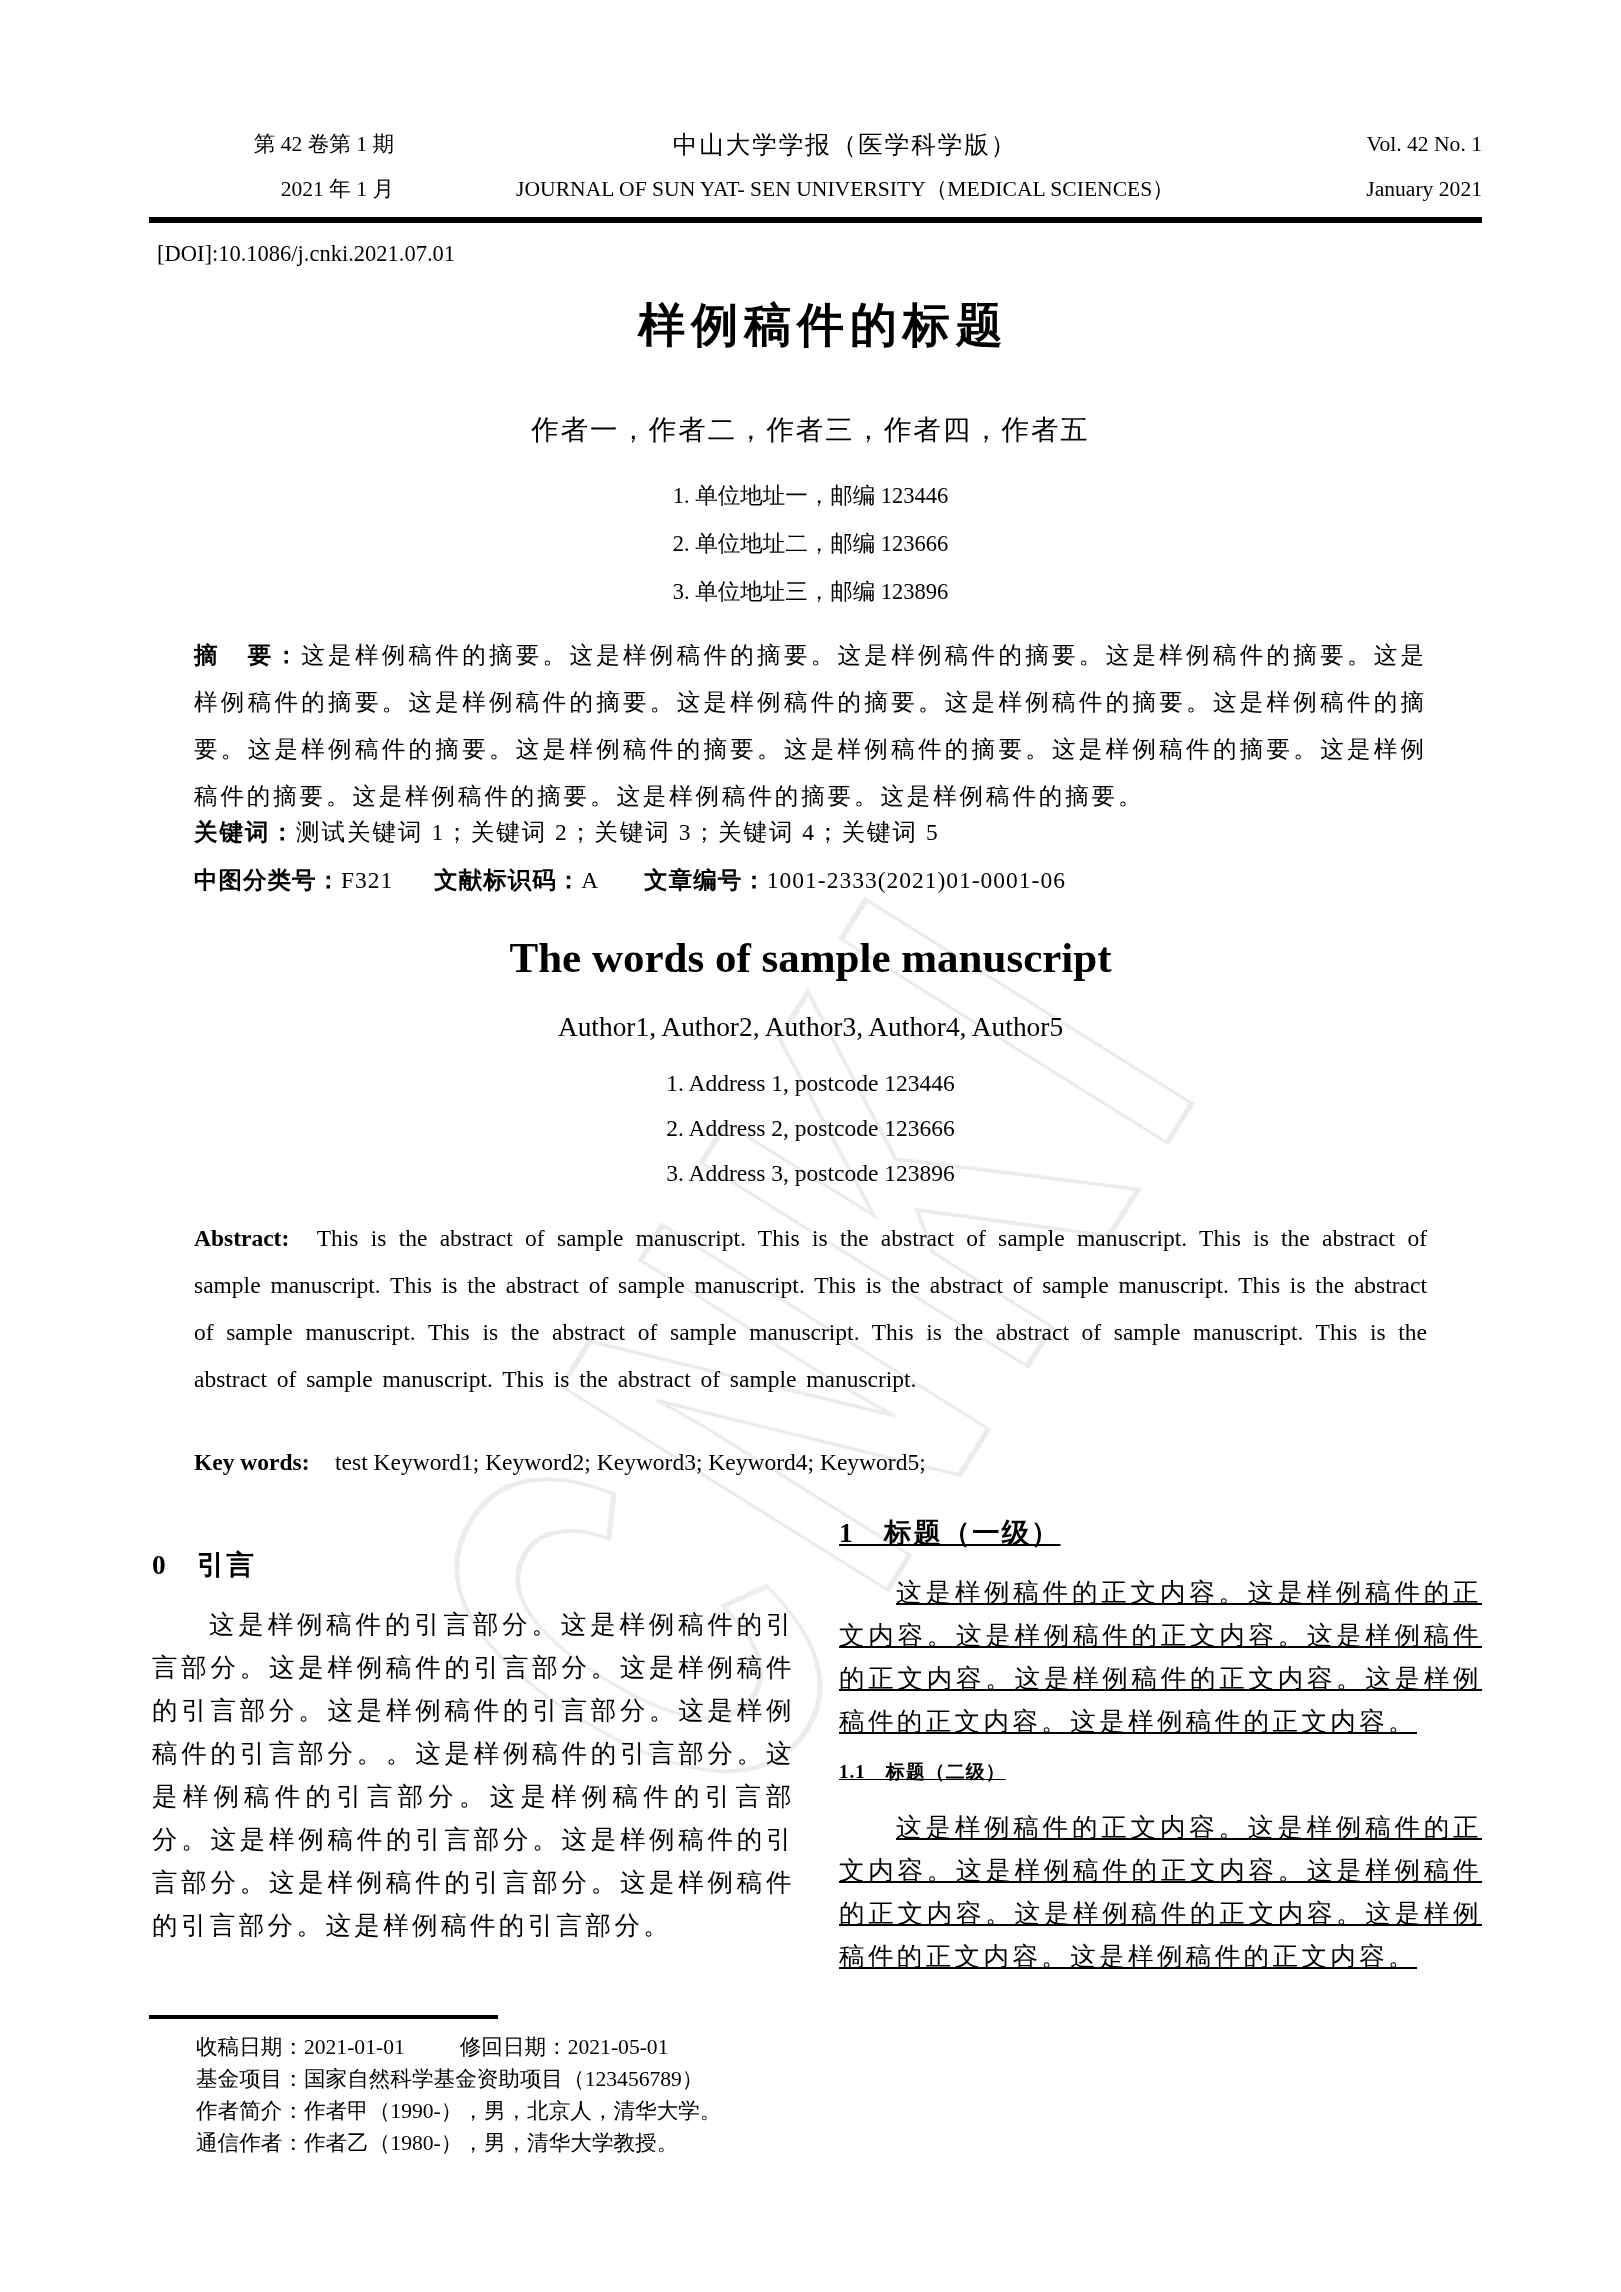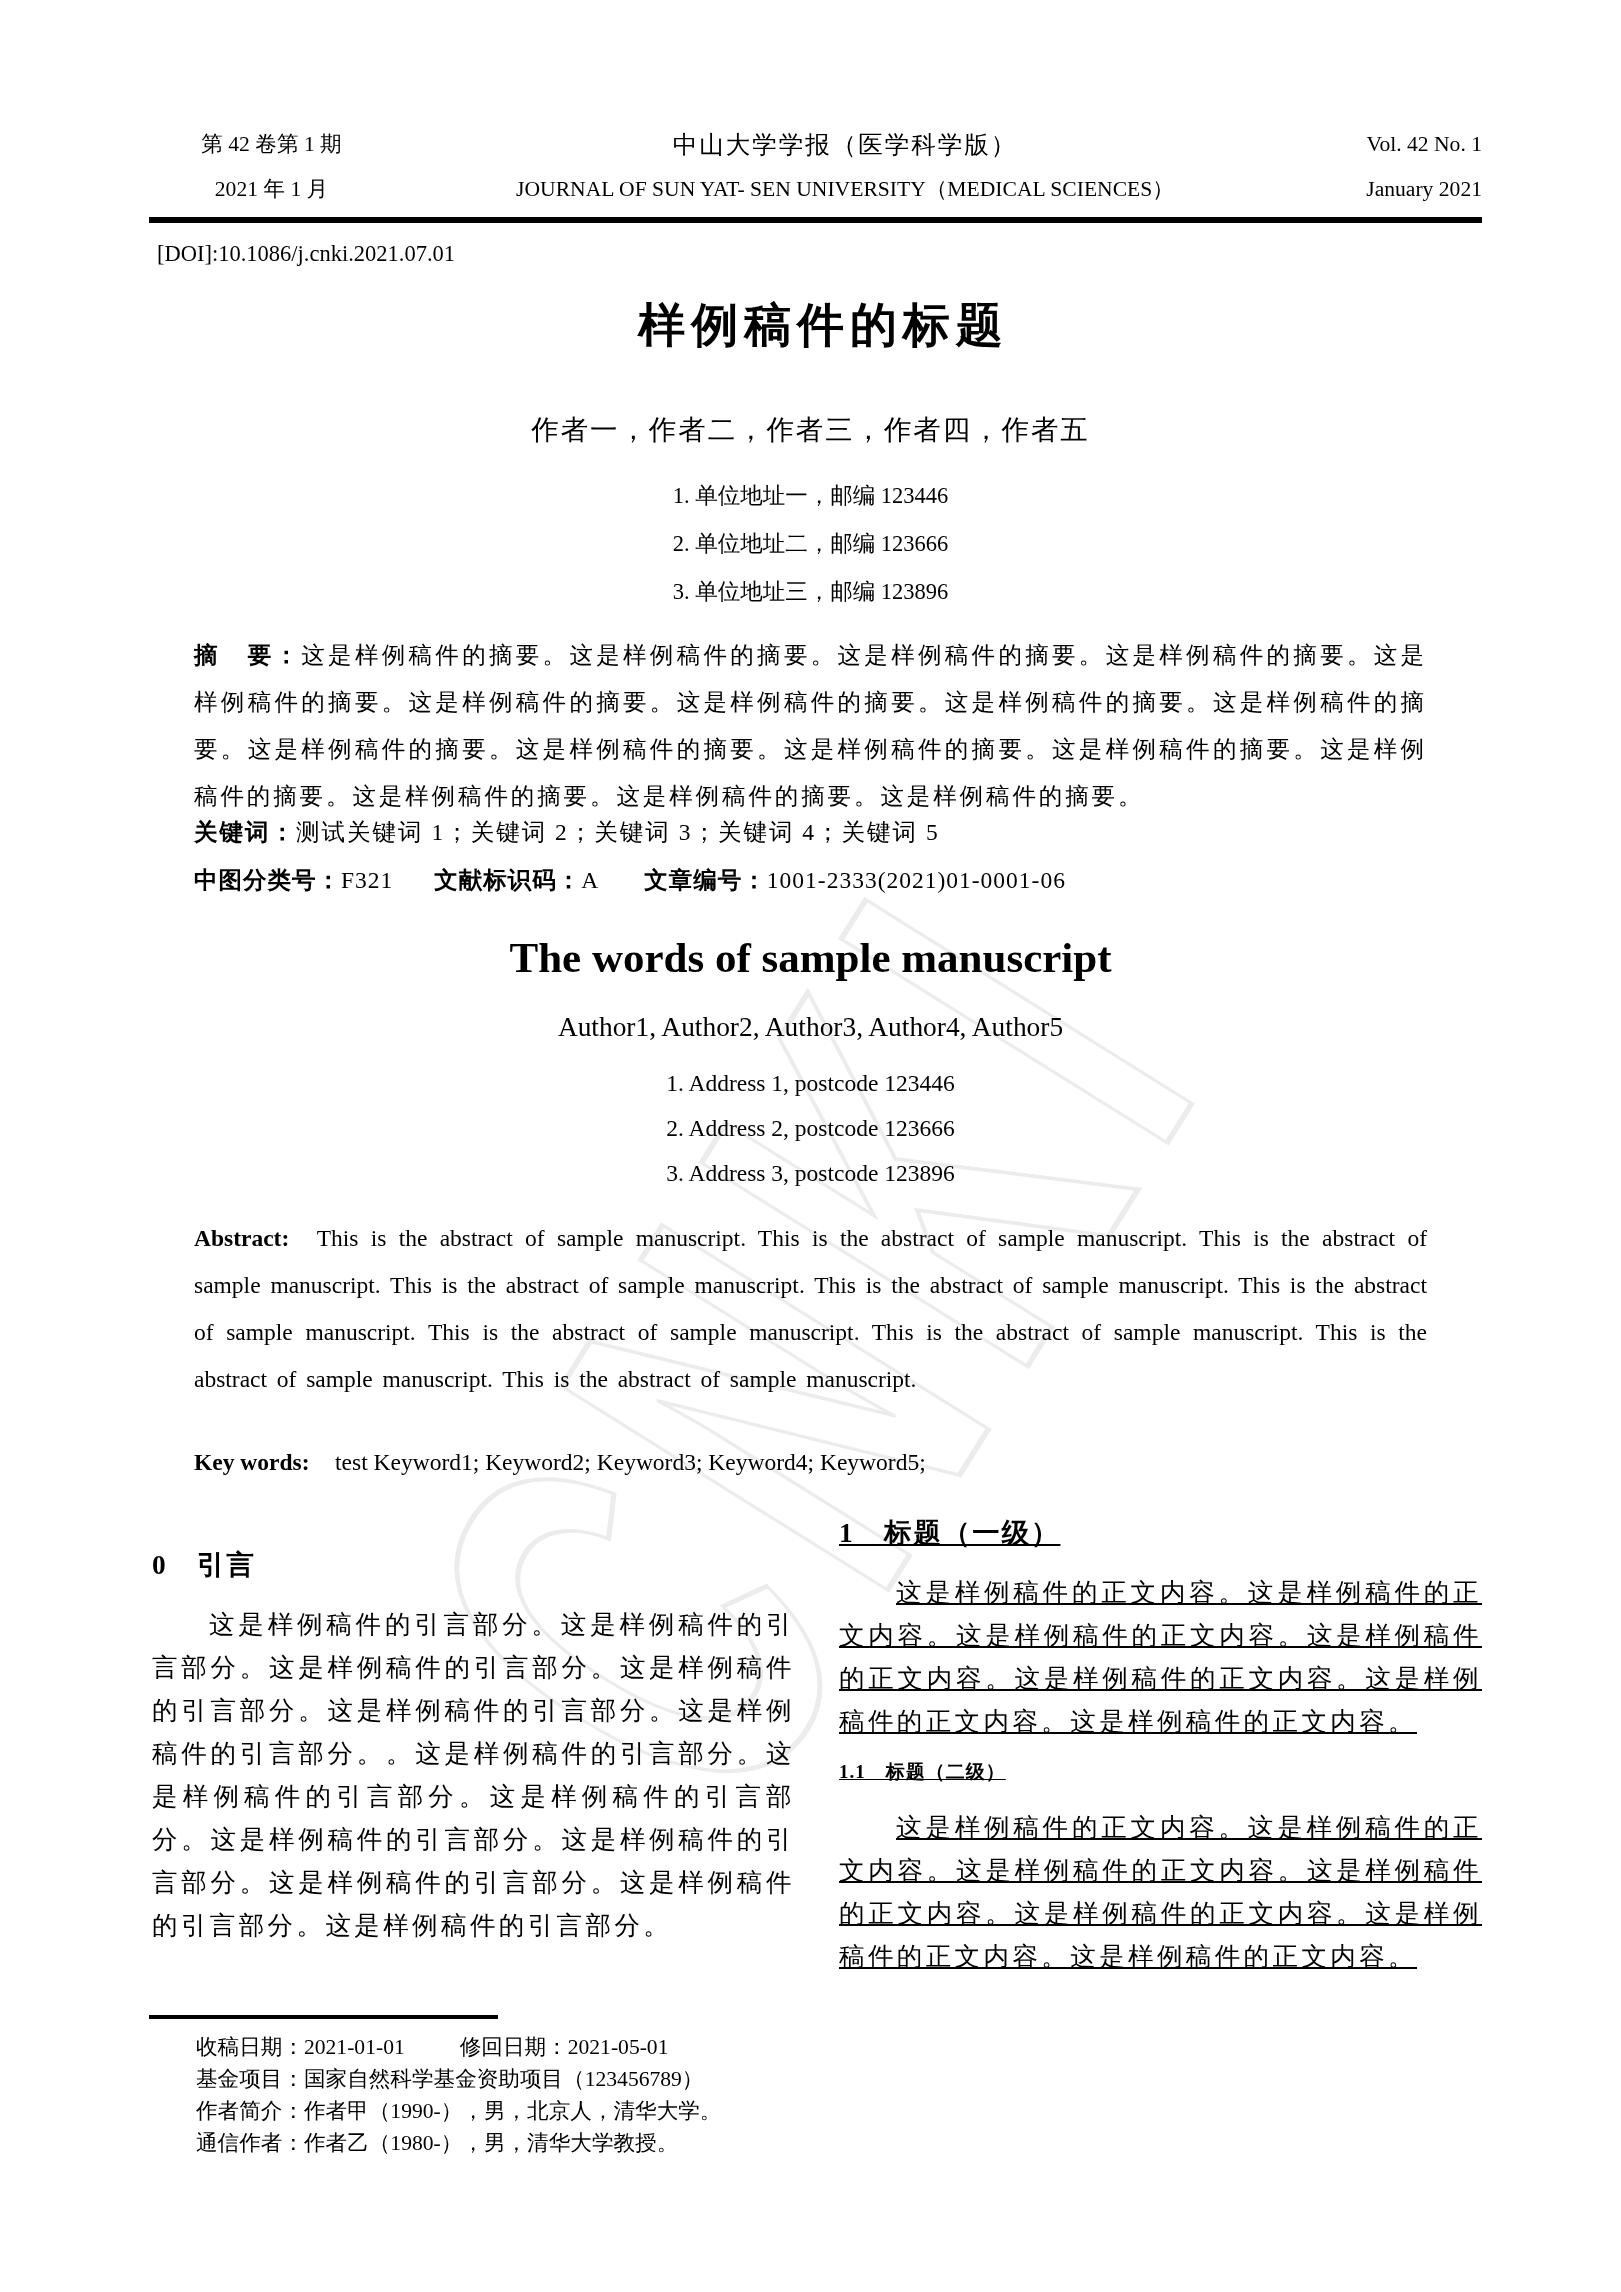--- a/index.html
+++ b/index.html
@@ -23,21 +23,21 @@
     color:transparent; -webkit-text-stroke:2.9px #ececec;
     z-index:0; pointer-events:none; user-select:none;
   }
 
   
   .header {
     position:absolute; left:149px; top:122px; width:1333px;
     display:flex; align-items:flex-start;
     font-size:21.6px; line-height:45px;
   }
-  .h-left  { width:245px; text-align:center; white-space:nowrap; }
+  .h-left  { width:245px; text-align:right; white-space:nowrap; }
   .h-center{ flex:1; text-align:center; }
   .h-center .jcn { font-size:24.5px; letter-spacing:2px; }
   .h-center .jen { font-size:21.6px; }
   .h-right { width:186px; text-align:right; white-space:nowrap; }
 
   .rule { position:absolute; left:149px; top:217px; width:1333px; height:5.9px; background:#000; }
 
   .doi { position:absolute; left:157px; top:241px; font-size:22.5px; }
 
   

